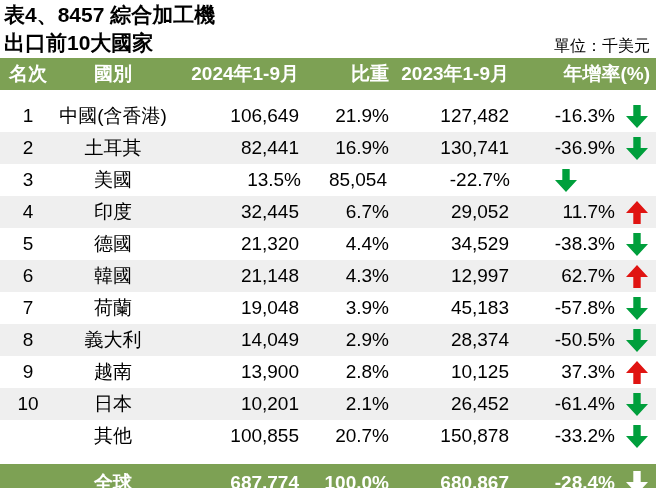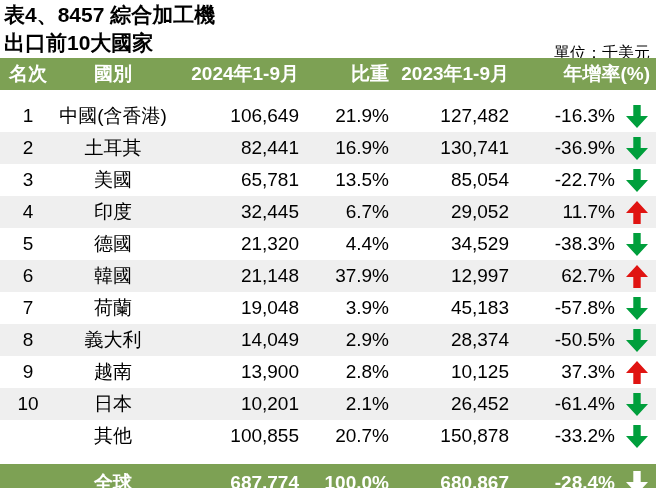--- a/index.html
+++ b/index.html
@@ -8,21 +8,21 @@
     --txt:#000000;
     --header-txt:#ffffff;
   }
   html,body{margin:0;padding:0;background:#ffffff;}
   body{font-family:"Liberation Sans","DejaVu Sans",sans-serif;color:var(--txt);}
   .page{position:relative;width:656px;height:488px;background:#ffffff;overflow:hidden;}
 
   
   .titleblock{position:absolute;left:4px;top:1px;}
   .title-line{font-size:21px;font-weight:bold;line-height:28px;white-space:nowrap;}
-  .unit{position:absolute;right:6px;top:36px;font-size:16px;line-height:20px;white-space:nowrap;margin-top:7px;}
+  .unit{position:absolute;right:6px;top:36px;font-size:16px;line-height:20px;white-space:nowrap;}
 
   
   .tbl{position:absolute;left:0;top:58px;width:656px;}
   .grid-row{display:grid;grid-template-columns:56px 114px 133px 88px 122px 105px 38px;height:32px;line-height:32px;font-size:19px;}
   .header{background:var(--header-bg);color:var(--header-txt);font-weight:bold;margin-bottom:10px;}
   .cell{overflow:hidden;white-space:nowrap;}
   .c-rank{text-align:center;}
   .c-country{text-align:center;}
   .c-num{text-align:right;}
   .c-v2024{padding-right:4px;}
@@ -83,21 +83,20 @@
     <div class="cell c-num c-yoy">-36.9%</div>
     <div class="cell c-arrow">
             <svg viewBox="0 0 22 23" class="arrow-svg">
               <path d="M7.3 0 H14.7 V11 H22 L11 23 L0 11 H7.3 Z" fill="#009f3c"></path>
             </svg>
           </div>
   </div>
         <div class="grid-row row">
     <div class="cell c-rank">3</div>
     <div class="cell c-country">美國</div>
-    <div class="cell c-num c-v2024">65,781</div>
     <div class="cell c-num c-share">13.5%</div>
     <div class="cell c-num c-v2023">85,054</div>
     <div class="cell c-num c-yoy">-22.7%</div>
     <div class="cell c-arrow">
             <svg viewBox="0 0 22 23" class="arrow-svg">
               <path d="M7.3 0 H14.7 V11 H22 L11 23 L0 11 H7.3 Z" fill="#009f3c"></path>
             </svg>
           </div>
   </div>
         <div class="grid-row row stripe">
@@ -123,21 +122,21 @@
     <div class="cell c-arrow">
             <svg viewBox="0 0 22 23" class="arrow-svg">
               <path d="M7.3 0 H14.7 V11 H22 L11 23 L0 11 H7.3 Z" fill="#009f3c"></path>
             </svg>
           </div>
   </div>
         <div class="grid-row row stripe">
     <div class="cell c-rank">6</div>
     <div class="cell c-country">韓國</div>
     <div class="cell c-num c-v2024">21,148</div>
-    <div class="cell c-num c-share">37.9%</div>
+    <div class="cell c-num c-share">4.3%</div>
     <div class="cell c-num c-v2023">12,997</div>
     <div class="cell c-num c-yoy">62.7%</div>
     <div class="cell c-arrow">
             <svg viewBox="0 0 22 23" class="arrow-svg">
               <path d="M11 0 L22 12 H14.7 V23 H7.3 V12 H0 Z" fill="#e01412"></path>
             </svg>
           </div>
   </div>
         <div class="grid-row row">
     <div class="cell c-rank">7</div>

